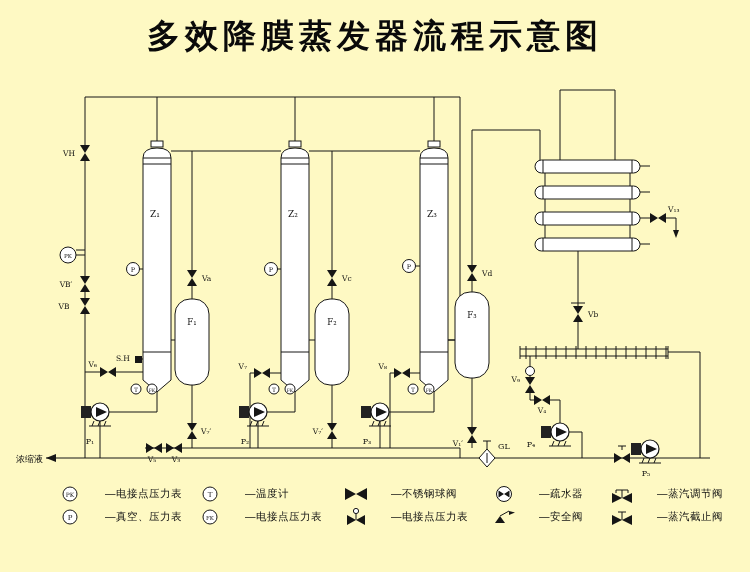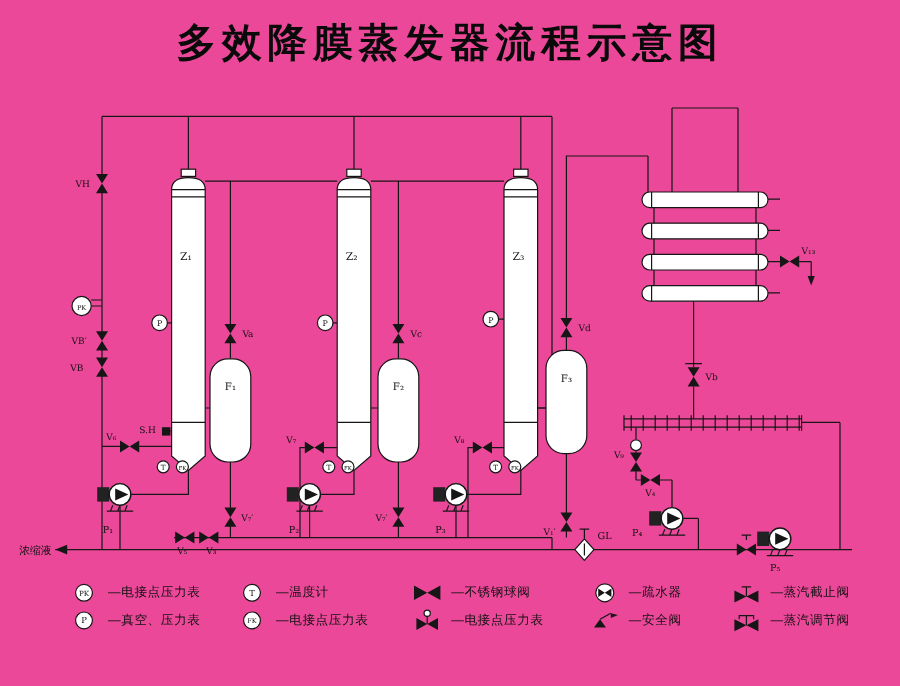--- a/index.html
+++ b/index.html
@@ -1,26 +1,26 @@
 <!DOCTYPE html>
 <html><head>
 <meta charset="utf-8">
 <style>
   html,body{margin:0;padding:0;background:#ffffff;}
-  .page{position:relative;width:750px;height:572px;background:#ec4899;overflow:hidden;
+  .page{position:relative;width:750px;height:572px;background:#fef9c3;overflow:hidden;
         font-family:"Liberation Sans",sans-serif;color:#111;}
   .title{position:absolute;top:14px;left:0;width:750px;text-align:center;
          font-family:"DejaVu Serif",serif;font-weight:bold;font-size:33px;
          letter-spacing:5px;color:#0a0a0a;}
   svg.diagram{position:absolute;top:70px;left:0;}
   svg text{font-family:"DejaVu Serif",serif;fill:#111;}
   .legend{position:absolute;left:55px;top:482px;width:685px;display:grid;
           grid-auto-flow:column;grid-template-rows:repeat(2,23px);
           grid-template-columns:140px 146px 148px 118px 1fr;font-size:10.5px;}
-  .leg-item{display:flex;align-items:center;gap:5px;white-space:nowrap;}
+  .leg-item{display:flex;align-items:center;gap:20px;white-space:nowrap;}
   .leg-sym{flex:0 0 30px;}
   .leg-label{letter-spacing:0.5px;}
 </style>
 </head>
 <body>
 
 <div class="page">
 
   <div class="title">多效降膜蒸发器流程示意图</div>
 
@@ -212,29 +212,29 @@
     <div class="leg-item">
       <svg class="leg-sym" width="30" height="20">
         <path d="M6,16 L16,16 L11,9 Z" fill="#161616"></path>
         <line x1="11" y1="9" x2="20" y2="4" stroke="#161616"></line>
         <path d="M20,4 l6,1.5 l-6,2.5 Z" fill="#161616"></path>
       </svg>
       <span class="leg-label">—安全阀</span>
     </div>
     <div class="leg-item">
       <svg class="leg-sym" width="30" height="20">
+        <path d="M5,9 L15,14 L5,19 Z M25,9 L15,14 L25,19 Z" fill="#161616"></path>
+        <line x1="15" y1="14" x2="15" y2="6" stroke="#161616"></line>
+        <path d="M9,9 V6 H21 V9" fill="none" stroke="#161616"></path>
+      </svg>
+      <span class="leg-label">—蒸汽调节阀</span>
+    </div>
+    <div class="leg-item">
+      <svg class="leg-sym" width="30" height="20">
         <path d="M5,8 L15,13 L5,18 Z M25,8 L15,13 L25,18 Z" fill="#161616"></path>
         <line x1="15" y1="13" x2="15" y2="5" stroke="#161616"></line>
         <line x1="11" y1="5" x2="19" y2="5" stroke="#161616"></line>
       </svg>
       <span class="leg-label">—蒸汽截止阀</span>
     </div>
-    <div class="leg-item">
-      <svg class="leg-sym" width="30" height="20">
-        <path d="M5,9 L15,14 L5,19 Z M25,9 L15,14 L25,19 Z" fill="#161616"></path>
-        <line x1="15" y1="14" x2="15" y2="6" stroke="#161616"></line>
-        <path d="M9,9 V6 H21 V9" fill="none" stroke="#161616"></path>
-      </svg>
-      <span class="leg-label">—蒸汽调节阀</span>
-    </div>
   </div>
 
 </div>
 
 </body></html>

